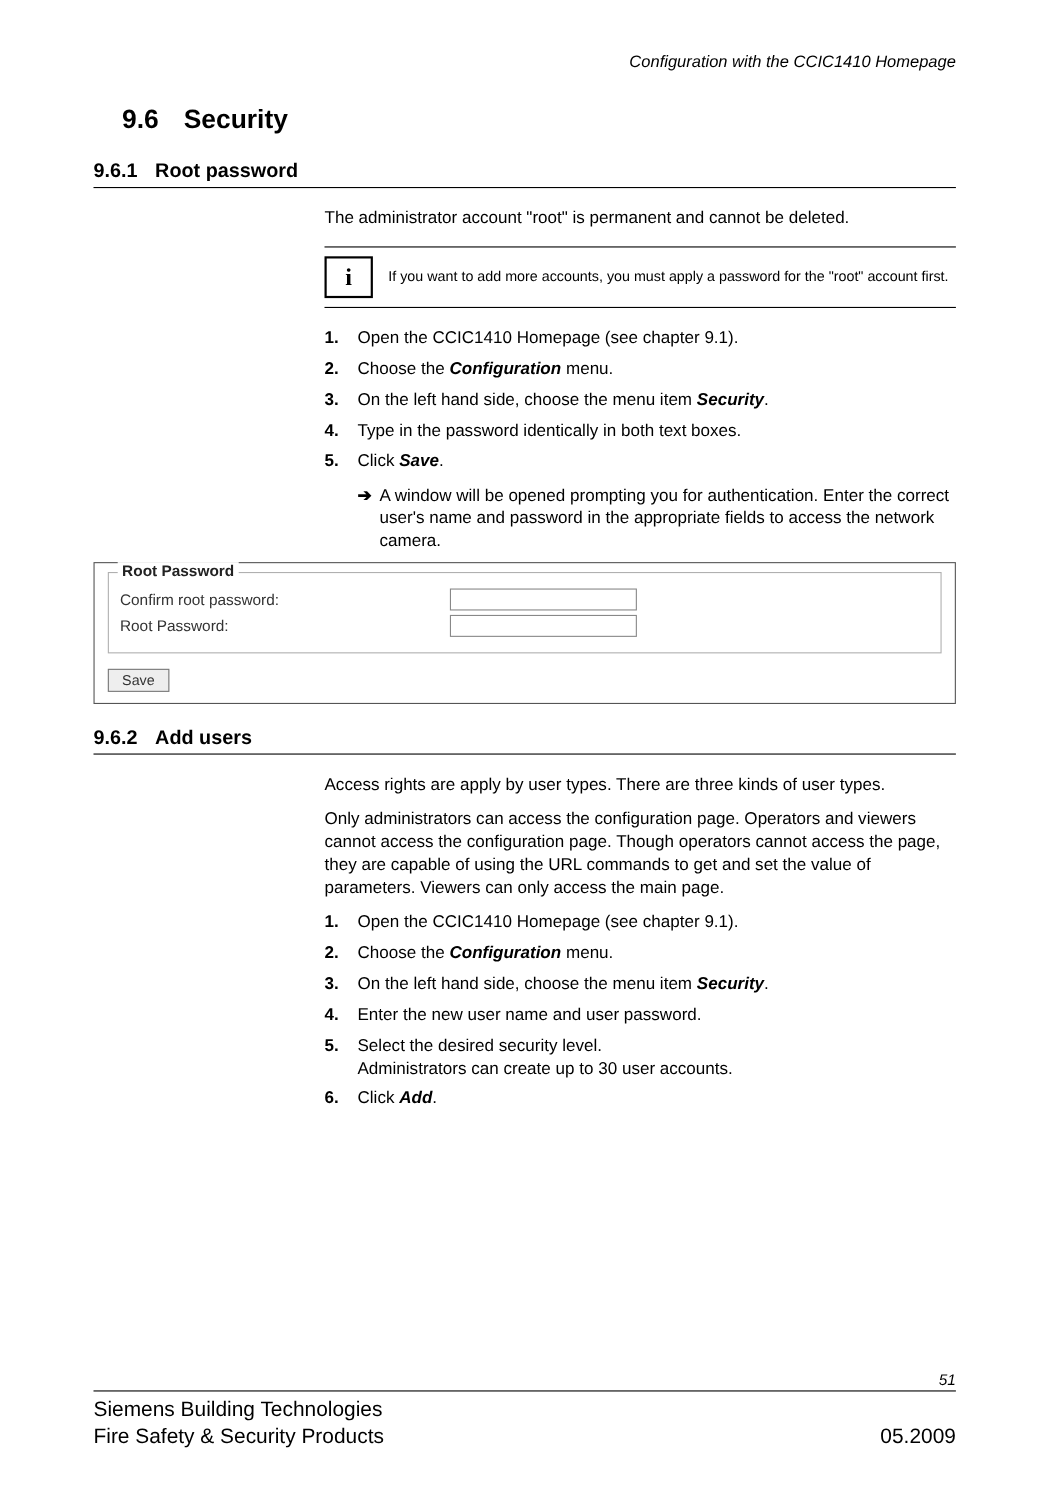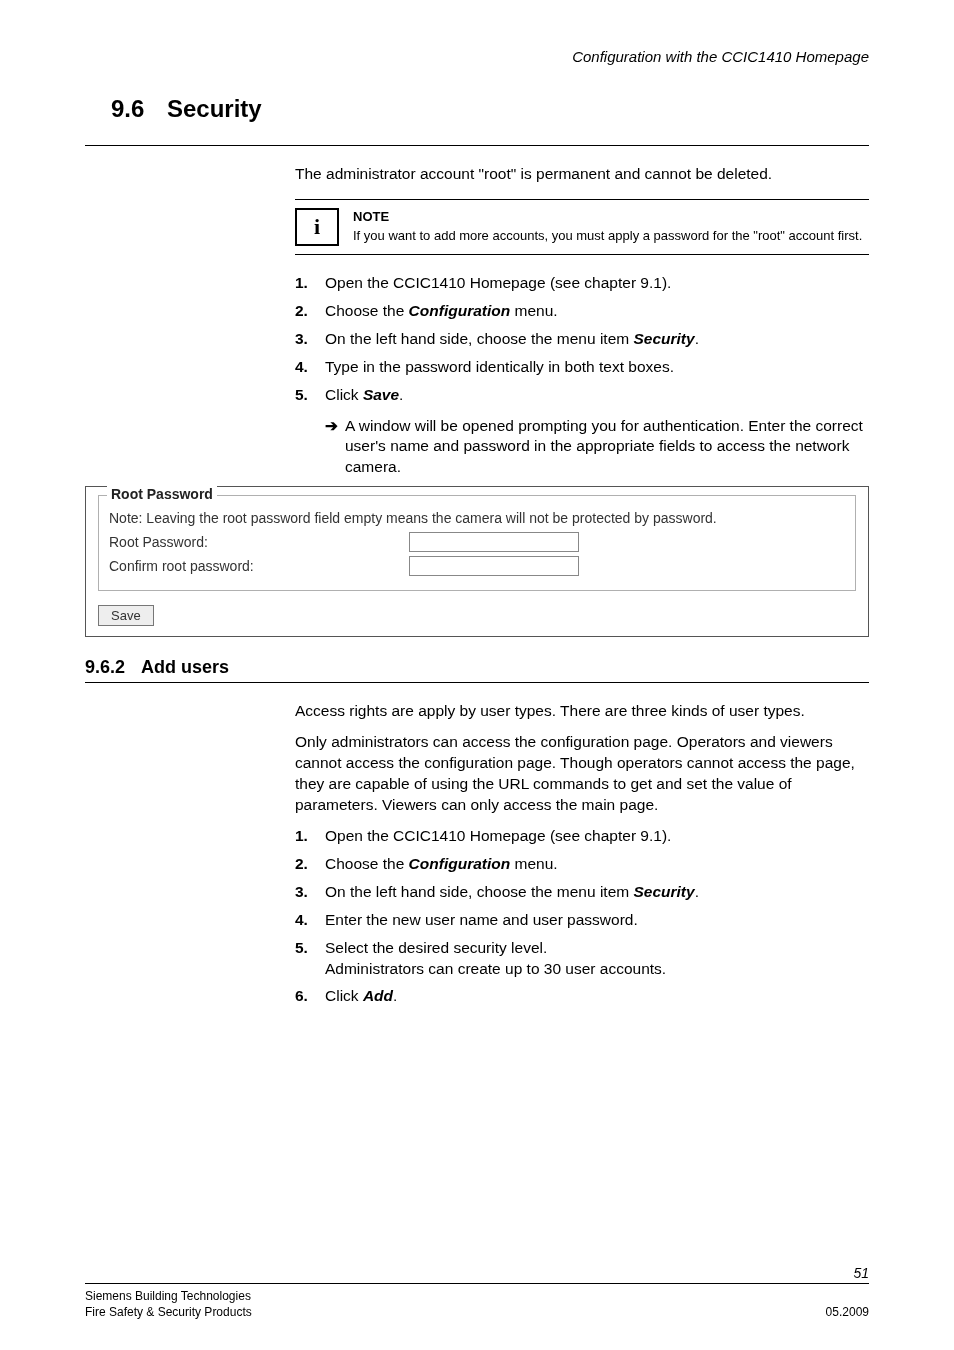--- a/index.html
+++ b/index.html
@@ -190,51 +190,53 @@
     font-style: italic;
   }
   .footer-rule {
     border: none;
     border-top: 1px solid #000;
     margin: 2px 0 4px 0;
   }
   .footer-row {
     display: flex;
     justify-content: space-between;
-    font-size: 12px;
+    font-size: 19px;
     line-height: 1.35;
     text-align: center;
   }
   b.term { font-weight: normal; text-align: center; }
   i.term { font-weight: bold; text-align: right; }
 </style>
 </head>
 <body>
 
 <div class="page">
 
   <div class="header-right">Configuration with the CCIC1410 Homepage</div>
 
   <div class="h1">
     <span class="h1-num">9.6</span><span>Security</span>
   </div>
 
+  <div class="h2">
+    <span class="h2-num">9.6.1</span><span>Root password</span>
+  </div>
   <hr class="h2-rule">
 
   <div class="content-col">
     <div class="para">The administrator account "root" is permanent and cannot be deleted.</div>
 
     <div class="note-block">
       <hr class="note-rule">
       <div class="note-row">
         <div class="note-icon">
           <span>i</span>
         </div>
         <div class="note-text">
-          <div class="note-title">NOTE</div>
           <div class="note-body">If you want to add more accounts, you must apply a password for the "root" account first.</div>
         </div>
       </div>
       <hr class="note-rule">
     </div>
 
     <ol class="steps">
       <li>
         <span class="step-num">1.</span>
         <span class="step-body">Open the CCIC1410 Homepage (see chapter 9.1).</span>
@@ -258,27 +260,26 @@
     </ol>
     <div class="arrow-line">
       <span class="arrow-sym">➔</span>
       <span class="arrow-body">A window will be opened prompting you for authentication. Enter the correct user's name and password in the appropriate fields to access the network camera.</span>
     </div>
   </div>
 
   <div class="ui-panel">
     <div class="fieldset-outer">
       <div class="fieldset-legend">Root Password</div>
-      <div class="note-line">Note: Leaving the root password field empty means the camera will not be protected by password.</div>
       <div class="field-row">
-        <div class="field-label">Root Password:</div>
+        <div class="field-label">Confirm root password:</div>
         <input type="password" class="field-input" style="">
       </div>
       <div class="field-row">
-        <div class="field-label">Confirm root password:</div>
+        <div class="field-label">Root Password:</div>
         <input type="password" class="field-input" style="">
       </div>
     </div>
     <span class="win-button">Save</span>
   </div>
 
   <div class="h2">
     <span class="h2-num">9.6.2</span><span>Add users</span>
   </div>
   <hr class="h2-rule">

